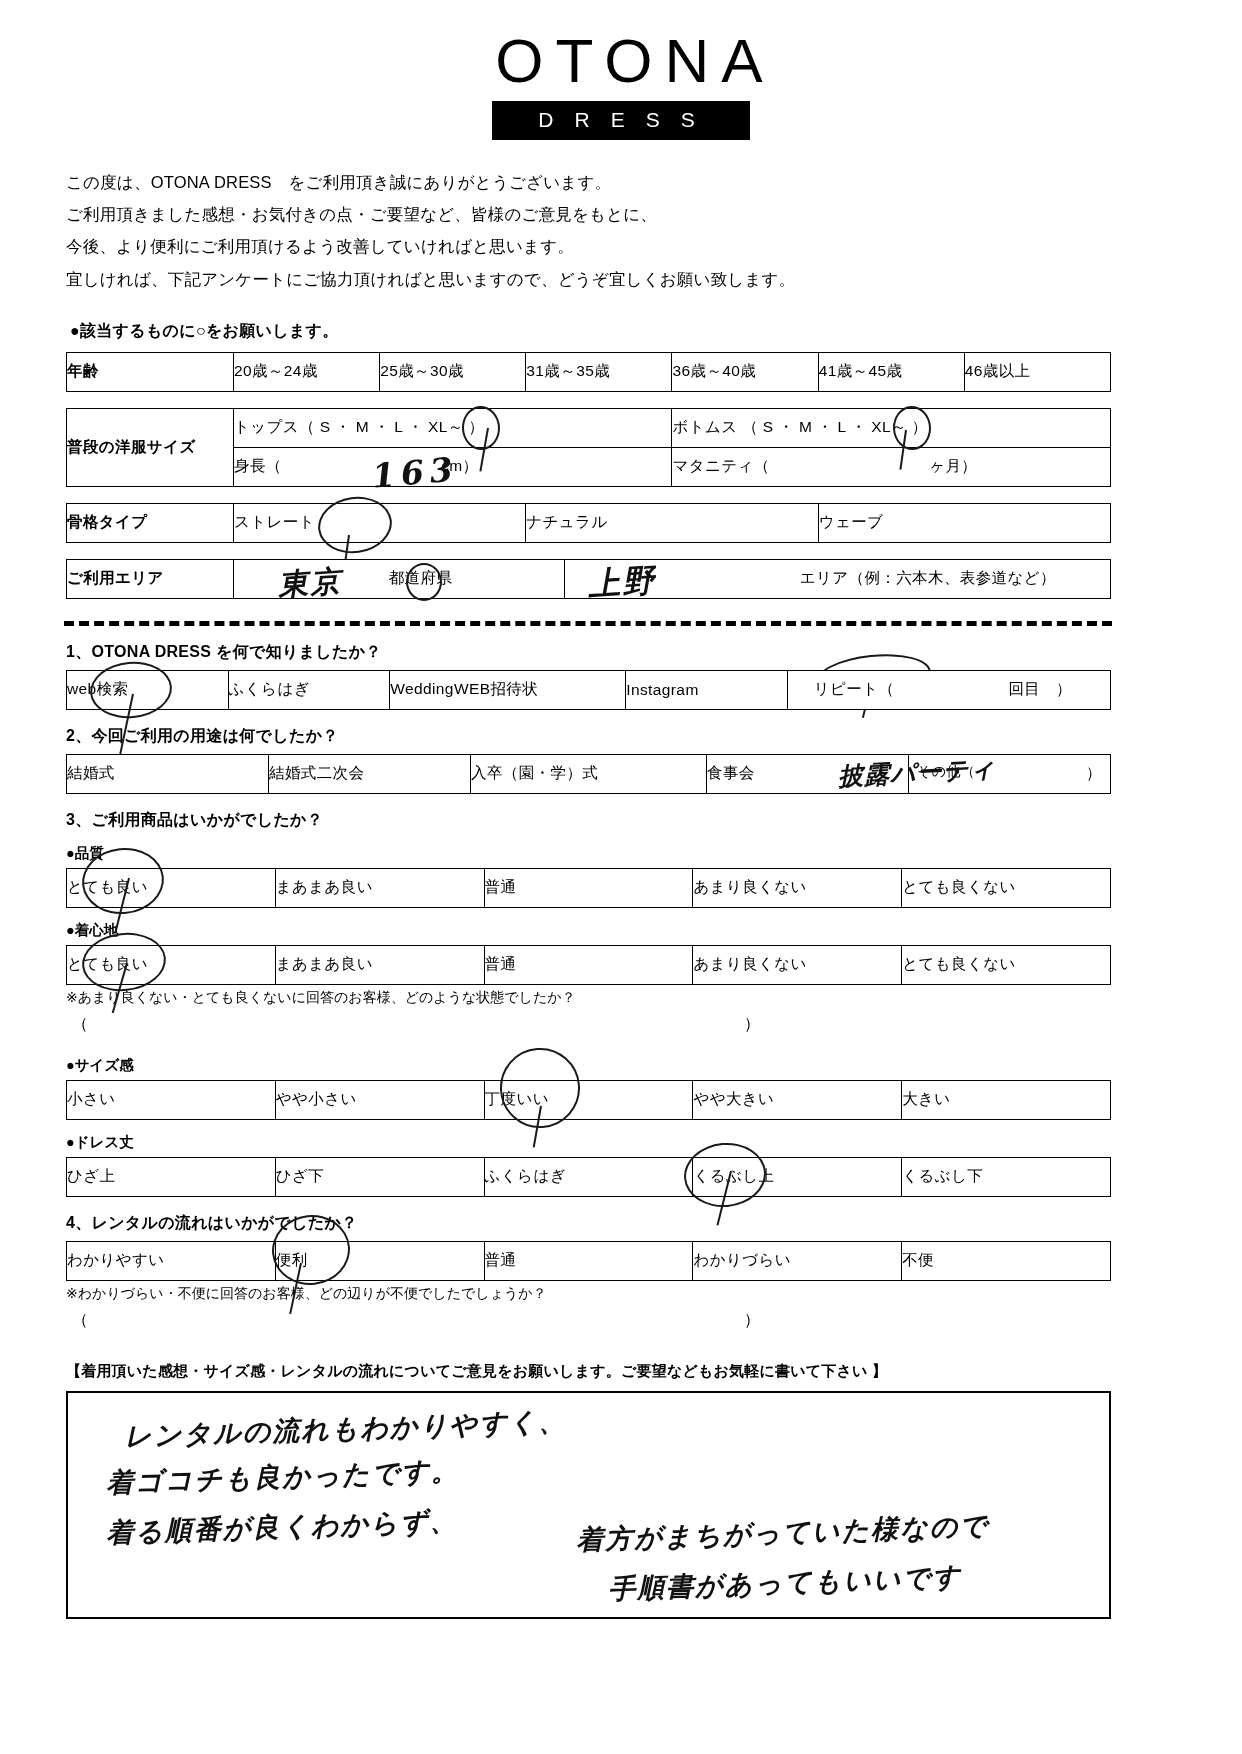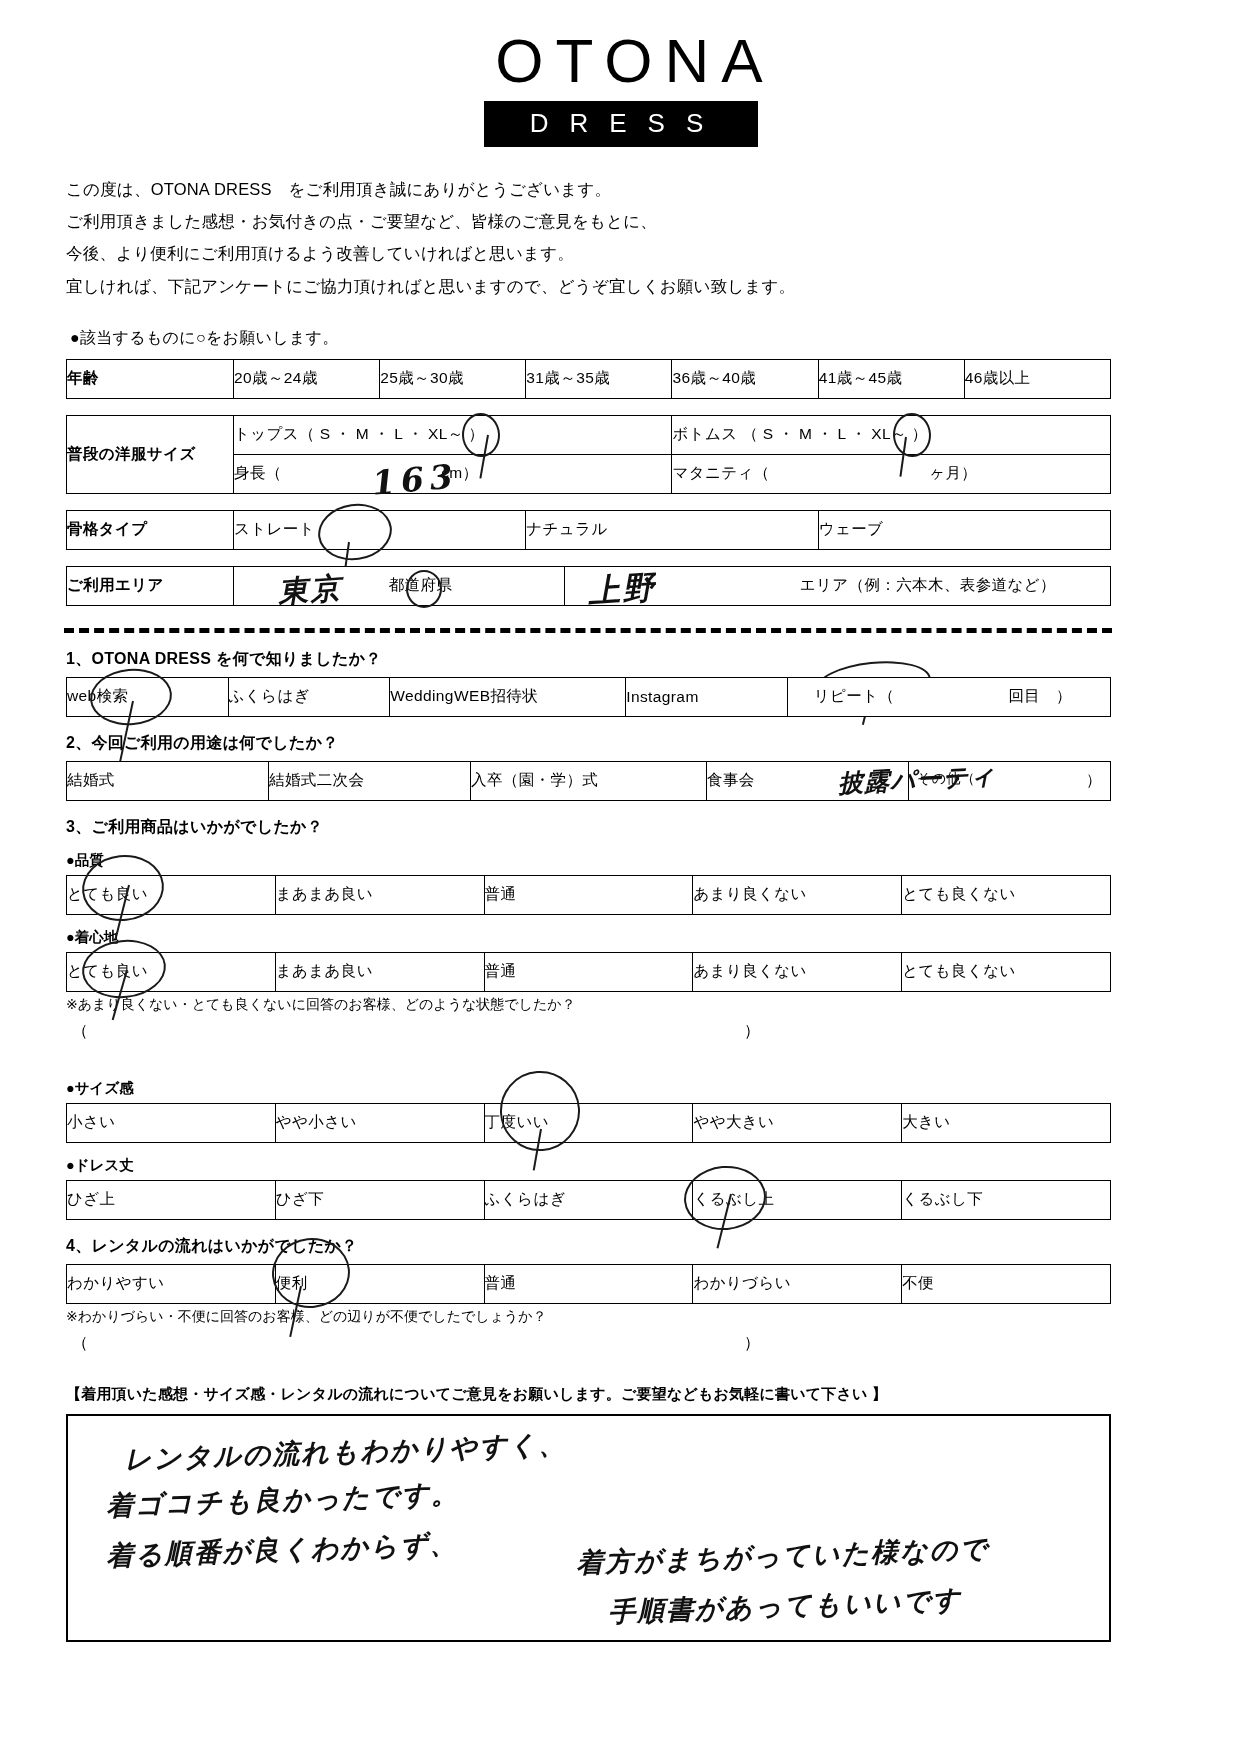--- a/index.html
+++ b/index.html
@@ -14,28 +14,28 @@
   
   .logo-wrap{text-align:center;padding-top:28px;}
   .logo-otona{
     font-size:62px;letter-spacing:12px;font-weight:400;
     font-family:"Liberation Sans",sans-serif;line-height:1.05;
     padding-left:28px;
   }
   .logo-dress-bar{
     display:inline-block;background:#000;color:#fff;
     padding:7px 34px 8px 46px;margin-top:8px;
-    font-size:26px;letter-spacing:21px;font-weight:400;
+    font-size:21px;letter-spacing:21px;font-weight:400;
   }
 
   
   .intro{margin:26px 0 0 66px;font-size:16.5px;line-height:1.95;letter-spacing:.2px;}
 
   
-  .bullet-head{margin:26px 0 10px 70px;font-size:16px;font-weight:normal;letter-spacing:.3px;}
+  .bullet-head{margin:26px 0 10px 70px;font-size:16px;font-weight:bold;letter-spacing:.3px;}
   .q-head{margin:16px 0 7px 66px;font-size:16px;font-weight:bold;letter-spacing:.3px;}
   .sub-head{margin:13px 0 5px 66px;font-size:14.5px;font-weight:bold;}
   .note{margin:4px 0 0 66px;font-size:14px;}
   .paren-line{margin:7px 0 0 72px;font-size:16px;position:relative;height:22px;}
   .paren-line .rp{position:absolute;left:672px;}
 
   
   table.f{
     border-collapse:collapse;margin-left:66px;width:1045px;
     table-layout:fixed;background:#fff;
@@ -270,21 +270,21 @@
     <div class="circ" style="left:82px;top:-12px;width:80px;height:54px;transform:rotate(-6deg);"></div>
     <div class="tail" style="left:126px;top:18px;height:52px;transform:rotate(16deg);"></div>
   </div>
 
   <div class="note">※あまり良くない・とても良くないに回答のお客様、どのような状態でしたか？</div>
   <div class="paren-line">
     <span>（</span>
     <span class="rp">）</span>
   </div>
 
-  <div class="sub-head" style="margin-top:36px">●サイズ感</div>
+  <div class="sub-head" style="margin-top:20px">●サイズ感</div>
   <div class="cw">
     <table class="f">
       <tbody>
           <tr>
         <td>小さい</td>
         <td>やや小さい</td>
         <td>丁度いい</td>
         <td>やや大きい</td>
         <td>大きい</td>
       </tr>

